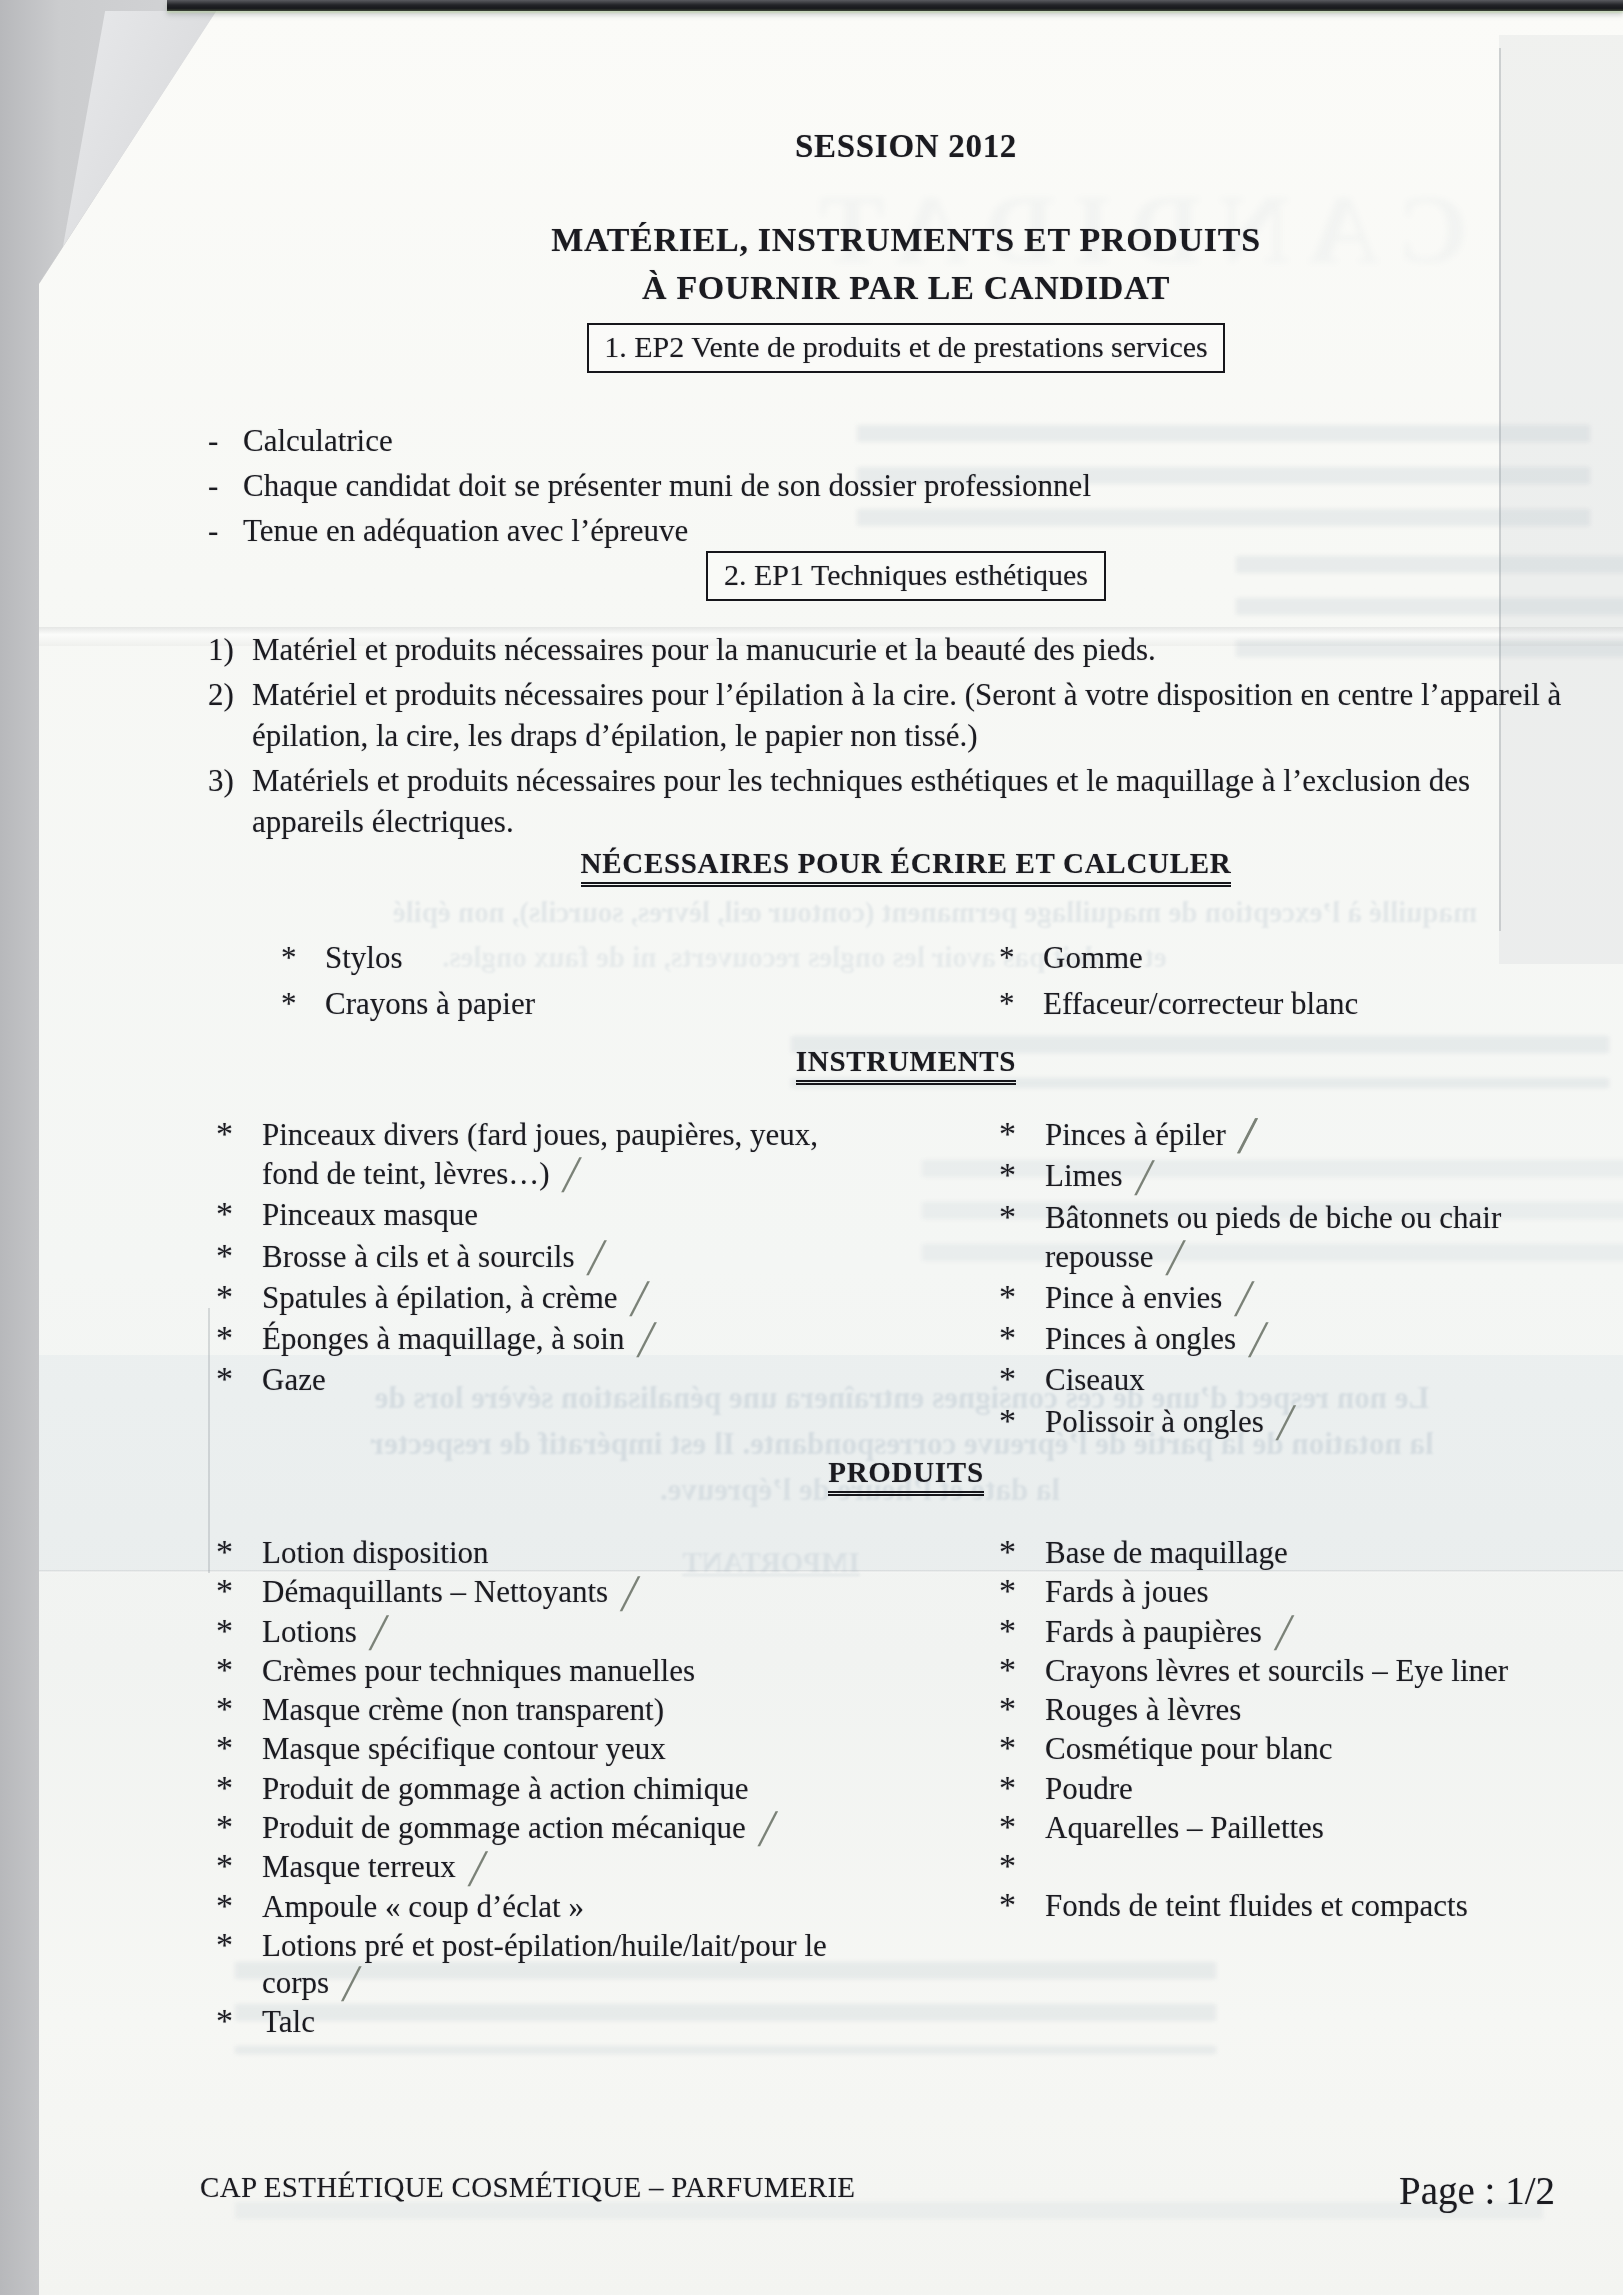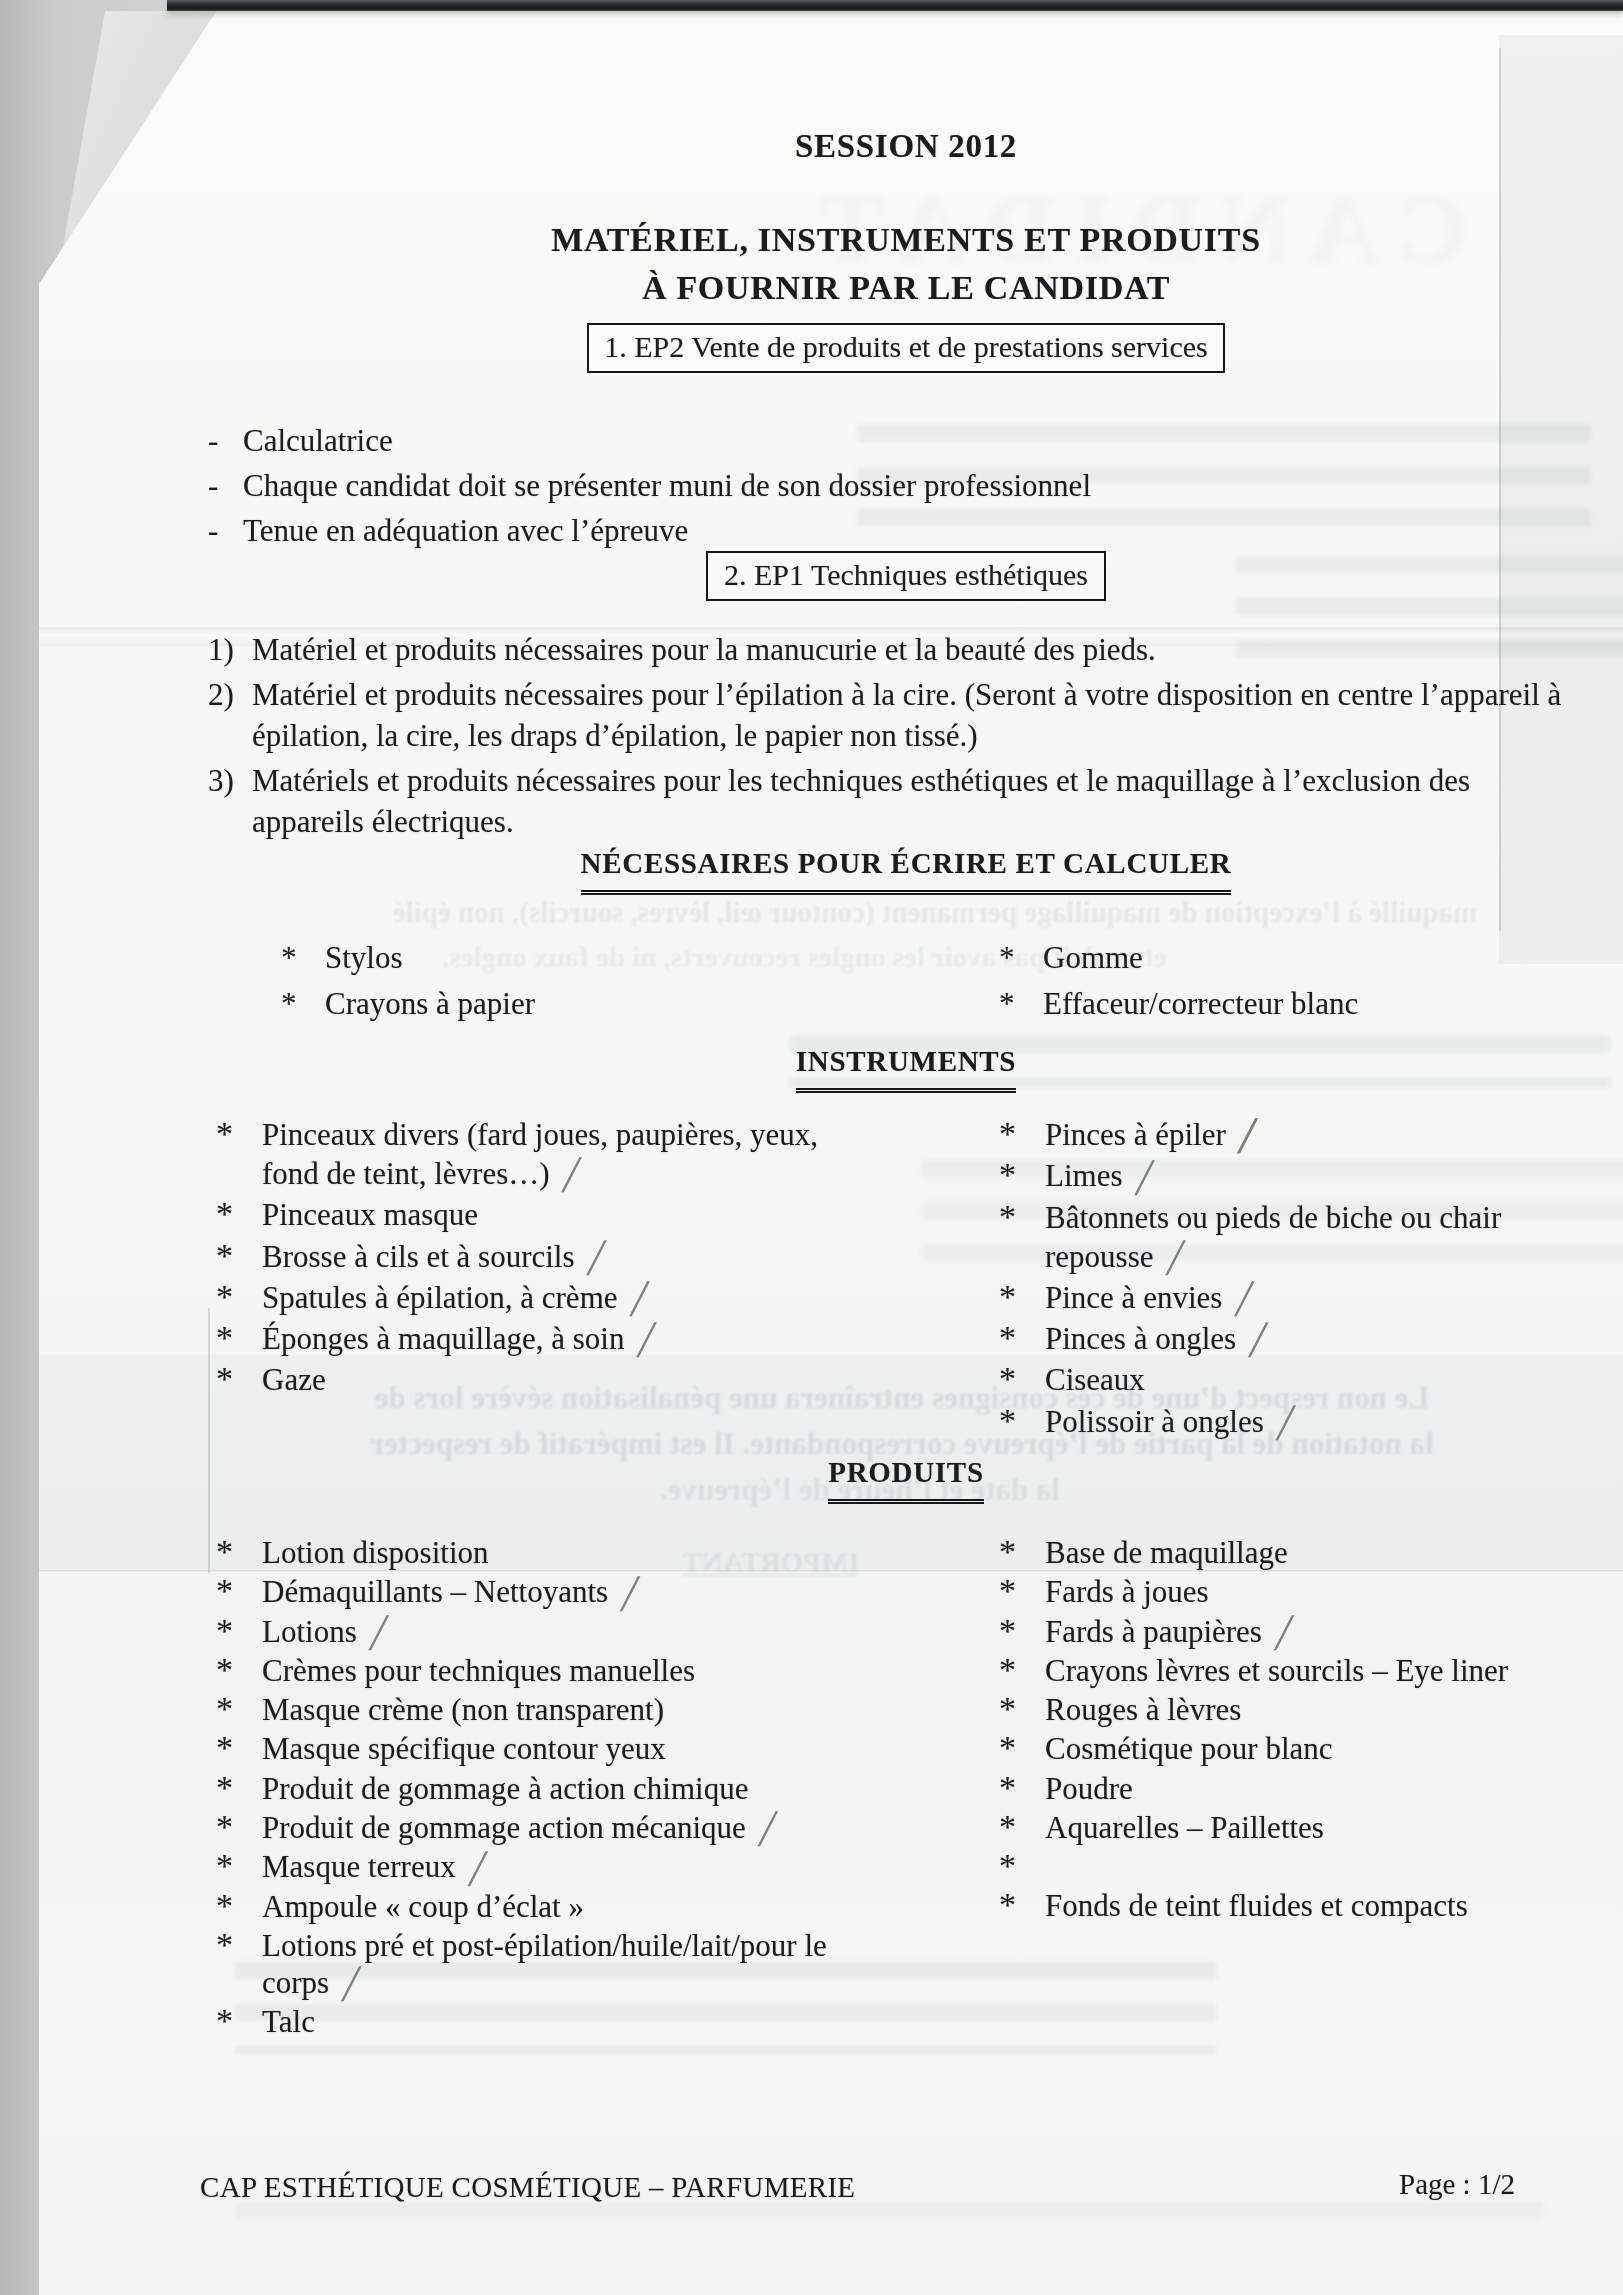--- a/index.html
+++ b/index.html
@@ -53,21 +53,21 @@
   .txt{text-shadow:0 0 1.3px rgba(35,35,60,0.28);}
   .center-col{position:absolute;left:157px;width:1498px;text-align:center;}
   .h-session{top:128px;font-size:33px;font-weight:bold;letter-spacing:0.7px;}
   .h-main{top:216px;font-size:34px;font-weight:bold;line-height:48px;letter-spacing:0.7px;}
   .boxed-wrap{position:absolute;left:157px;width:1498px;text-align:center;}
   .boxed{display:inline-block;border:2.6px solid #16161b;padding:5.2px 15.7px 6.5px 15.7px;
     font-size:30px;font-weight:normal;background:rgba(255,255,255,0.25);}
   .bw-ep2{top:323px;}
   .bw-ep1{top:551px;}
   .h-sec{position:absolute;left:157px;width:1498px;text-align:center;font-size:29px;font-weight:bold;letter-spacing:0.7px;}
-  .h-sec span{display:inline-block;border-bottom:5.9px double #16161b;padding-bottom:10px;}
+  .h-sec span{display:inline-block;border-bottom:5.9px double #16161b;padding-bottom:2px;}
   .h-nec{top:847px;}
   .h-ins{top:1045px;}
   .h-pro{top:1456px;}
 
   .list{position:absolute;font-size:31px;}
   .li{display:flex;align-items:baseline;line-height:41px;margin-bottom:3.9px;}
   .li .marker{flex:0 0 35px;}
   .li .itext{flex:1;}
   .num-list .li .marker{flex:0 0 44px;}
   .star-list .li{line-height:39px;margin-bottom:1.3px;}
@@ -82,21 +82,21 @@
   .col-ins-l{left:216px;top:1114px;width:664px;}
   .col-ins-r{left:999px;top:1114px;width:576px;}
   .col-pro-l{left:216px;top:1533px;width:664px;}
   .col-pro-r{left:999px;top:1533px;width:589px;}
 
   .check{font-family:"DejaVu Sans",sans-serif;color:#7b8278;font-size:30px;
     margin-left:13px;letter-spacing:0;text-shadow:none;position:relative;top:1.3px;}
   .check.double{letter-spacing:-0.62em;margin-right:0.62em;}
 
   .footer-left{position:absolute;left:200px;top:2171px;font-size:29px;letter-spacing:0.3px;}
-  .footer-right{position:absolute;left:1399px;top:2168px;font-size:29px;}
+  .footer-right{position:absolute;left:1399px;top:2168px;font-size:39px;}
 
   .g0{top:164px;left:621px;width:949px;font-size:98px;letter-spacing:18.3px;opacity:0.05;filter:blur(3.3px);}
   .g1{top:887px;left:222px;width:1348px;font-size:29px;opacity:0.16;}
   .g2{top:932px;left:275px;width:981px;font-size:29px;opacity:0.13;}
   .g3{top:1371px;left:222px;width:1282px;font-size:31px;opacity:0.20;}
   .g4{top:1417px;left:209px;width:1308px;font-size:31px;opacity:0.20;}
   .g5{top:1463px;left:445px;width:752px;font-size:31px;opacity:0.17;}
   .g6{top:1537px;left:621px;width:222px;font-size:29px;opacity:0.15;text-decoration:underline;}
   .s1{top:416px;left:818px;width:733px;height:118px;}
   .s2{top:547px;left:1197px;width:393px;height:111px;}

